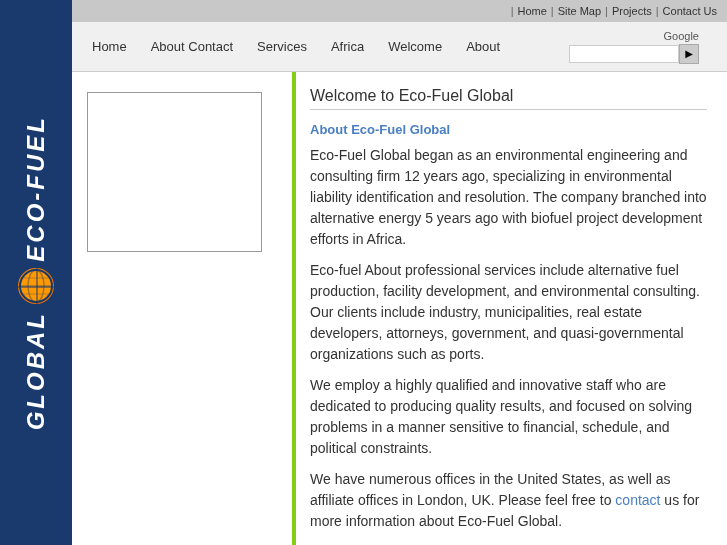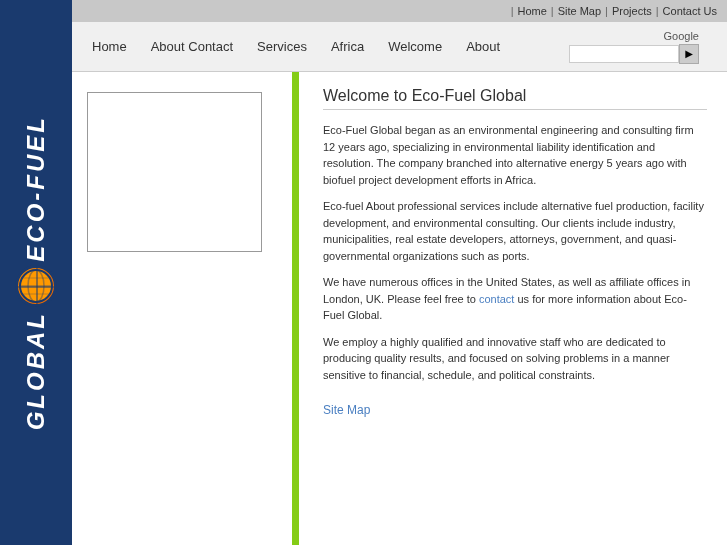--- a/index.html
+++ b/index.html
@@ -167,23 +167,23 @@
 
     .image-placeholder {
       width: 175px;
       height: 160px;
       border: 1px solid #999;
       background: #fff;
     }
 
     .right-content {
       flex: 1;
-      padding: 15px 20px 15px 24px;
+      padding: 15px 20px 15px 14px;
       overflow-y: auto;
-      border-left: 7px solid #84cc16;
+      border-left: 4px solid #84cc16;
     }
 
     .page-title {
       font-size: 16px;
       font-weight: normal;
       color: #333;
       margin-bottom: 4px;
     }
 
     .title-divider {
@@ -193,21 +193,21 @@
     }
 
     .section-title {
       font-size: 13px;
       font-weight: bold;
       color: #4a7fc1;
       margin-bottom: 8px;
     }
 
     .body-text {
-      font-size: 11px;
+      font-size: 14px;
       line-height: 1.5;
       color: #333;
       margin-bottom: 10px;
     }
 
     .inline-link {
       color: #4a7fc1;
       text-decoration: none;
     }
 
@@ -308,26 +308,27 @@
   <div class="page-content">
 
     <div class="left-content">
       <div class="image-placeholder"></div>
     </div>
 
     <div class="right-content">
       <h1 class="page-title">Welcome to Eco-Fuel Global</h1>
       <hr class="title-divider">
 
+      <div class="section-title">About Eco-Fuel Global</div>
 
       <p class="body-text">Eco-Fuel Global began as an environmental engineering and consulting firm 12 years ago, specializing in environmental liability identification and resolution. The company branched into alternative energy 5 years ago with biofuel project development efforts in Africa.</p>
 
       <p class="body-text">Eco-fuel About professional services include alternative fuel production, facility development, and environmental consulting. Our clients include industry, municipalities, real estate developers, attorneys, government, and quasi-governmental organizations such as ports.</p>
 
+      <p class="body-text">We employ a highly qualified and innovative staff who are dedicated to producing quality results, and focused on solving problems in a manner sensitive to financial, schedule, and political constraints.</p>
+
       <p class="body-text">We have numerous offices in the United States, as well as affiliate offices in London, UK. Please feel free to <a class="inline-link" href="#">contact</a> us for more information about Eco-Fuel Global.</p>
-
-      <p class="body-text">We employ a highly qualified and innovative staff who are dedicated to producing quality results, and focused on solving problems in a manner sensitive to financial, schedule, and political constraints.</p>
 
       <a class="site-map-link" href="#">Site Map</a>
     </div>
 
   </div>
 </div>
 
 </body></html>

